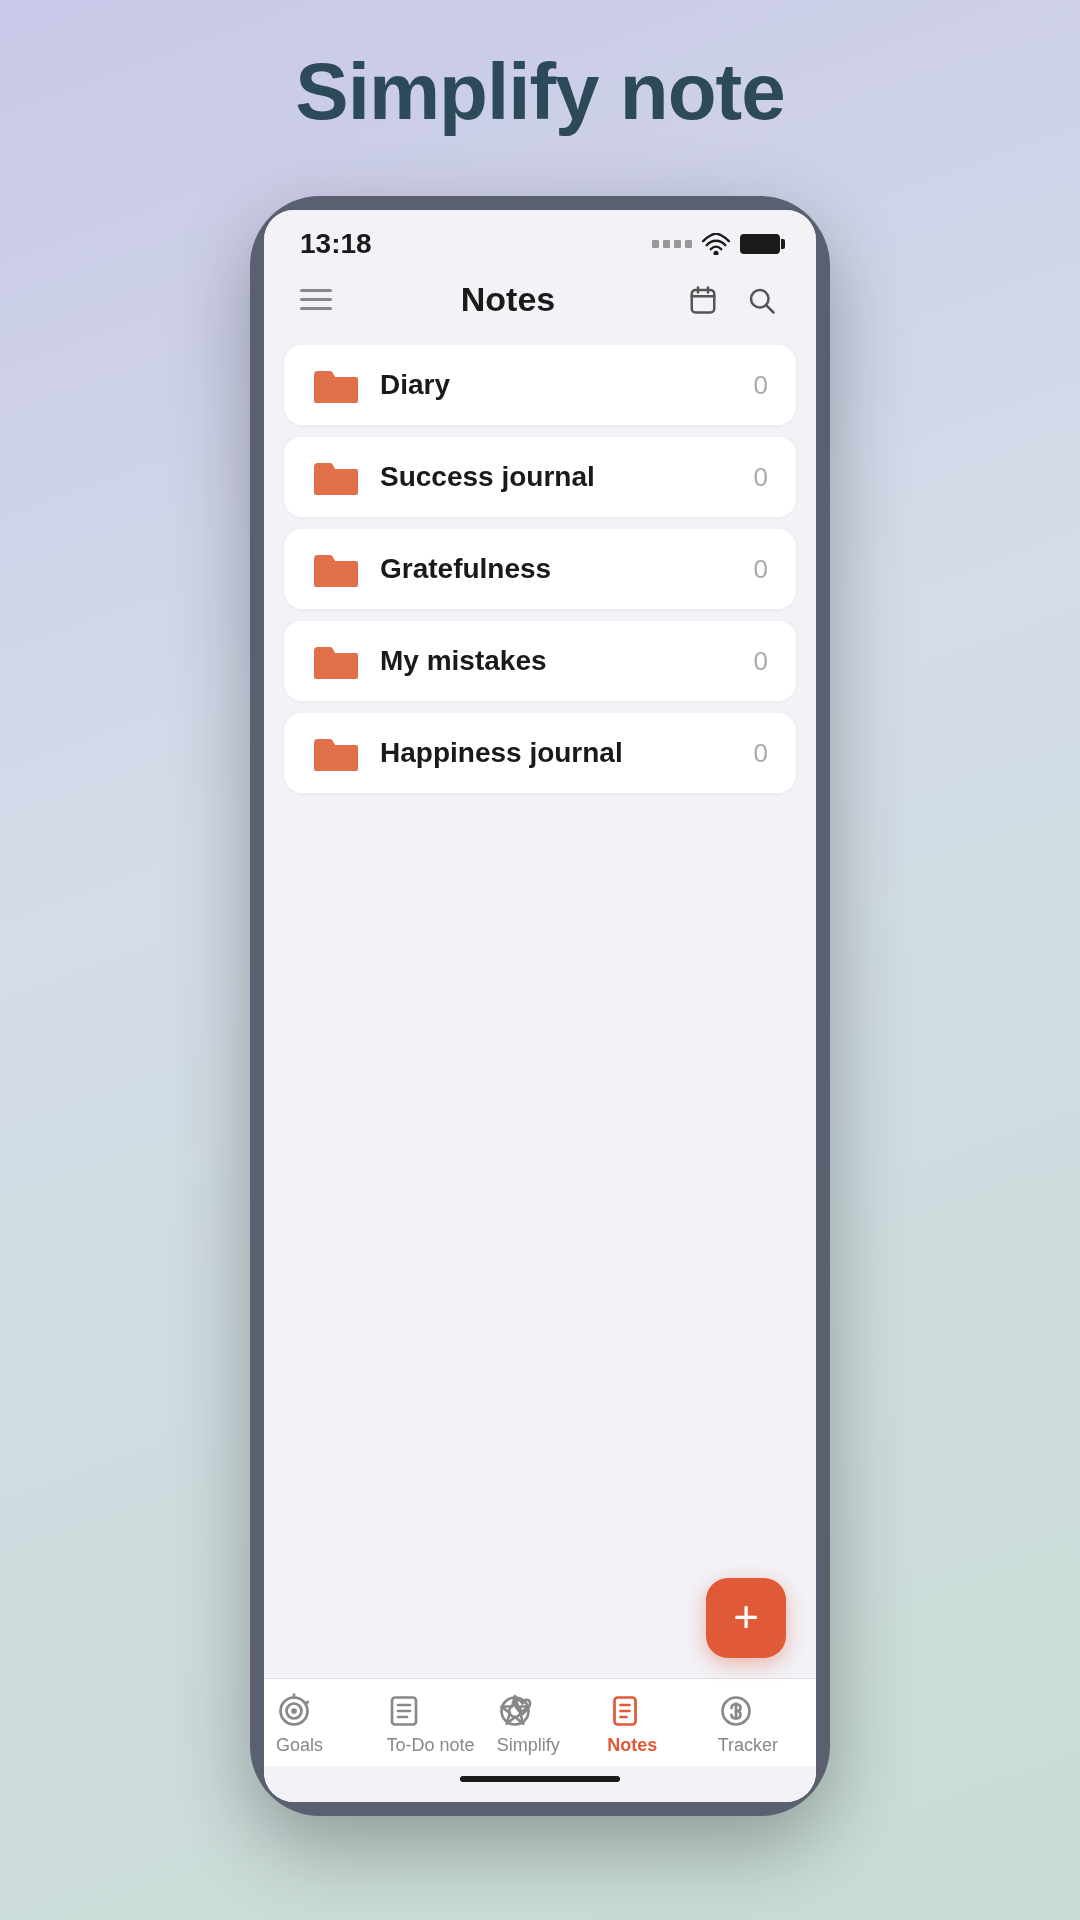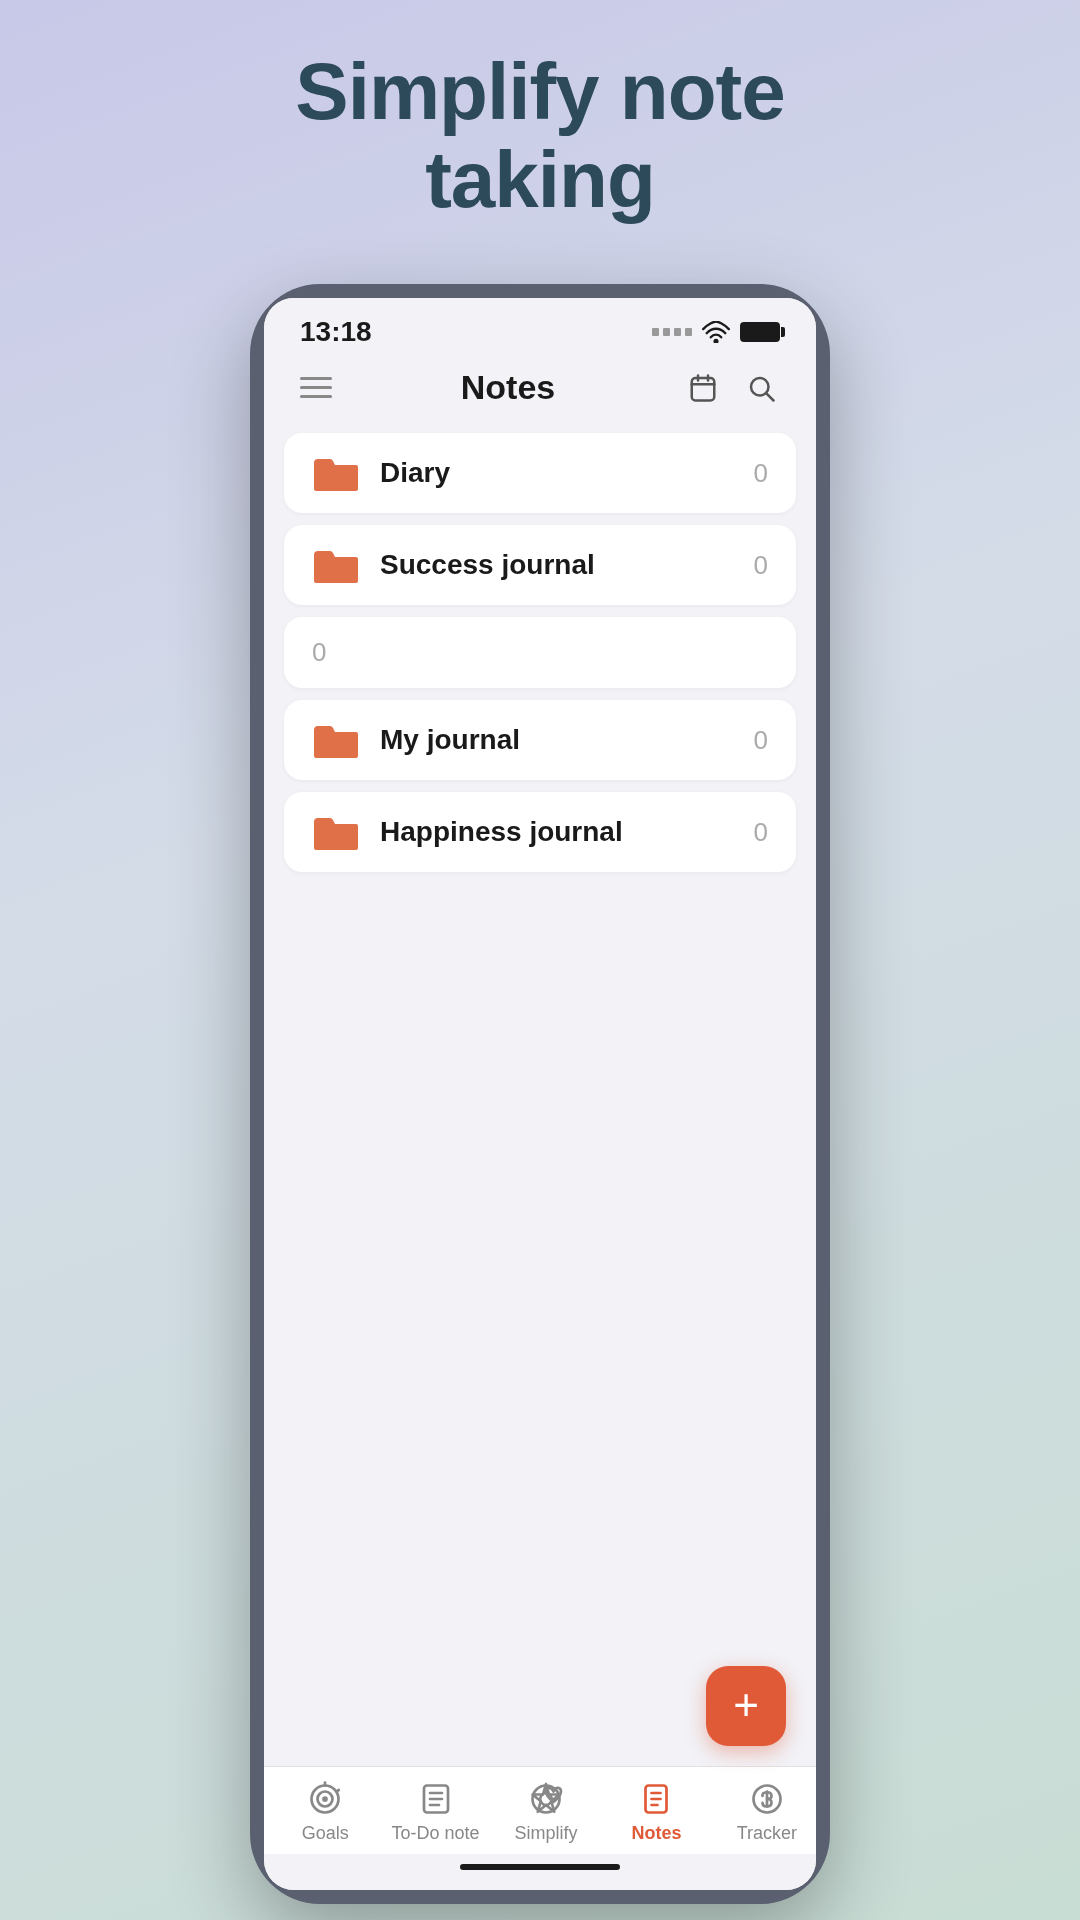--- a/index.html
+++ b/index.html
@@ -240,21 +240,21 @@
       display: flex;
       justify-content: space-around;
       align-items: center;
       padding: 14px 0 10px;
       border-top: 1px solid #e0e0e0;
     }
 
     .tab-item {
       display: flex;
       flex-direction: column;
-      align-items: center;
+      align-items: flex-start;
       gap: 6px;
       cursor: pointer;
       flex: 1;
       padding-left: 12px;
     }
 
     .tab-item svg {
       width: 36px;
       height: 36px;
       stroke: #888;
@@ -291,21 +291,20 @@
       height: 6px;
       background: #1a1a1a;
       border-radius: 3px;
     }
   </style>
 </head>
 <body>
 
 <div class="page-headline">
   <span>Simplify note</span><br>
-  <span>taking</span>
 </div>
 
 <div class="phone-wrapper">
   <div class="phone-screen">
 
     <div class="status-bar">
       <span class="status-time">13:18</span>
       <div class="status-icons">
         <div class="signal-dots">
           <div class="signal-dot" style="height:8px;"></div>
@@ -369,31 +368,39 @@
             <svg viewBox="0 0 48 40" fill="#e07048">
               <path d="M2 10 Q2 6 6 6 L18 6 Q20 6 21 8 L23 12 L44 12 Q46 12 46 14 L46 36 Q46 38 44 38 L4 38 Q2 38 2 36 Z"></path>
             </svg>
           </div>
           <span class="folder-name">Success journal</span>
         </div>
         <span class="folder-count">0</span>
       </div>
 
       <div class="folder-item">
+        <div class="folder-left">
+          <div class="folder-icon">
+            <svg viewBox="0 0 48 40" fill="#e07048">
+              <path d="M2 10 Q2 6 6 6 L18 6 Q20 6 21 8 L23 12 L44 12 Q46 12 46 14 L46 36 Q46 38 44 38 L4 38 Q2 38 2 36 Z"></path>
+            </svg>
+          </div>
+          <span class="folder-name">Gratefulness</span>
+        </div>
         <span class="folder-count">0</span>
       </div>
 
       <div class="folder-item">
         <div class="folder-left">
           <div class="folder-icon">
             <svg viewBox="0 0 48 40" fill="#e07048">
               <path d="M2 10 Q2 6 6 6 L18 6 Q20 6 21 8 L23 12 L44 12 Q46 12 46 14 L46 36 Q46 38 44 38 L4 38 Q2 38 2 36 Z"></path>
             </svg>
           </div>
-          <span class="folder-name">My journal</span>
+          <span class="folder-name">My mistakes</span>
         </div>
         <span class="folder-count">0</span>
       </div>
 
       <div class="folder-item">
         <div class="folder-left">
           <div class="folder-icon">
             <svg viewBox="0 0 48 40" fill="#e07048">
               <path d="M2 10 Q2 6 6 6 L18 6 Q20 6 21 8 L23 12 L44 12 Q46 12 46 14 L46 36 Q46 38 44 38 L4 38 Q2 38 2 36 Z"></path>
             </svg>

